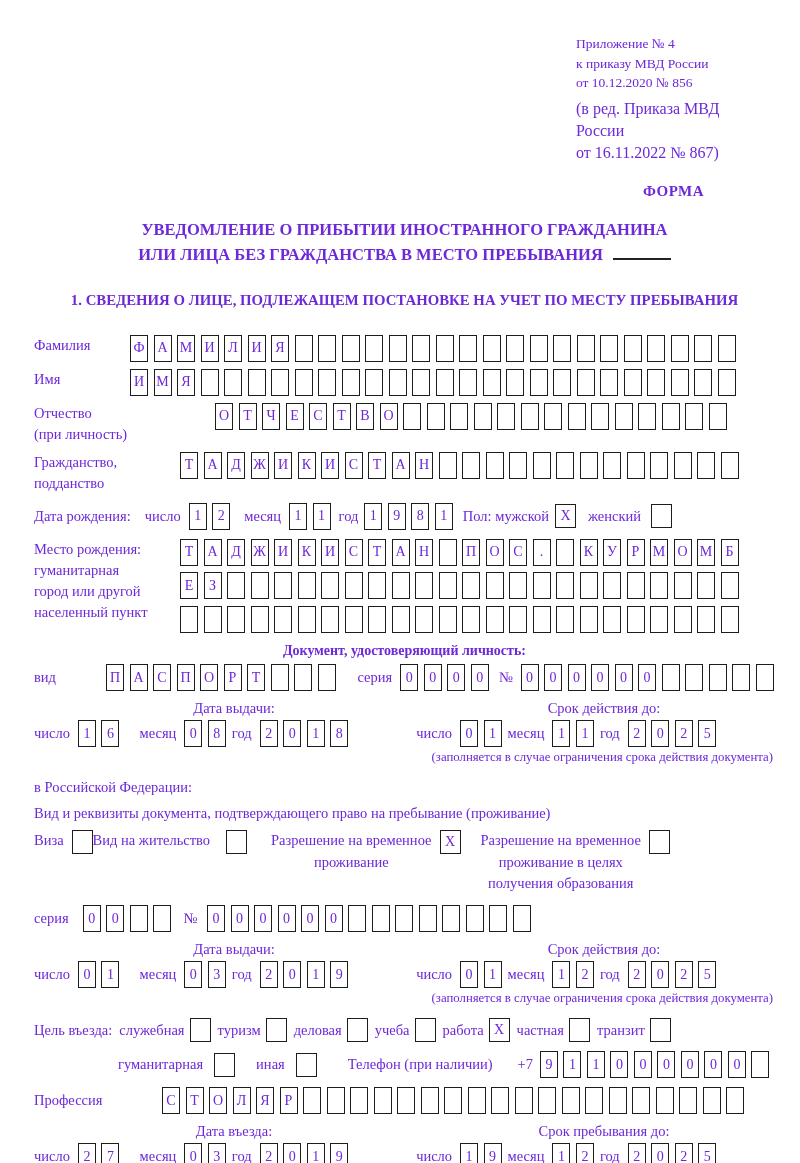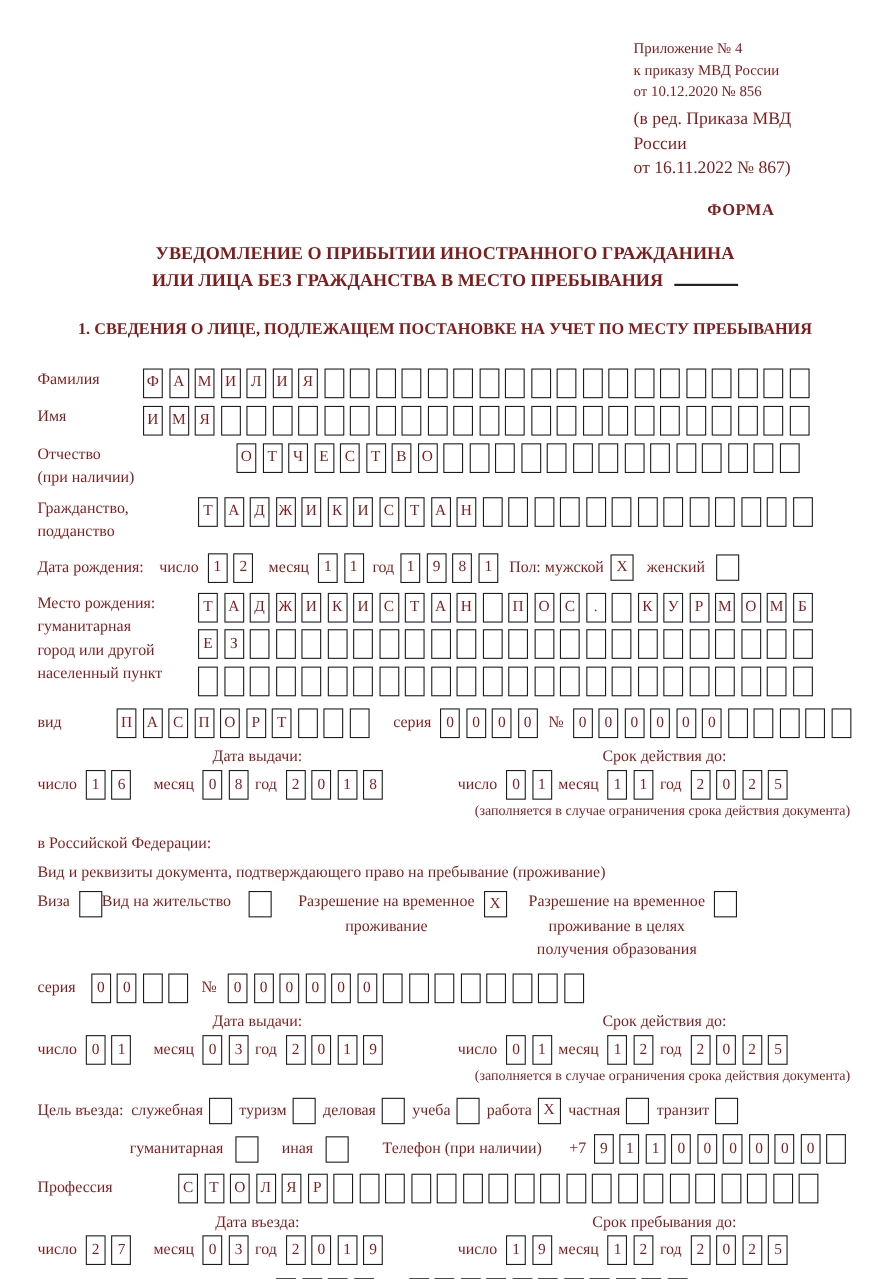--- a/index.html
+++ b/index.html
@@ -1,17 +1,17 @@
 <!DOCTYPE html>
 <html><head>
 <meta charset="utf-8">
 <style>
   html,body{margin:0;padding:0;background:#fff;}
   .page{position:relative;width:800px;height:1163px;box-sizing:border-box;
-        padding:34px 25px 8px 34px;background:#fff;color:#7f1d1d;
+        padding:34px 25px 8px 34px;background:#fff;color:#6d28d9;
         font-family:"Liberation Serif","DejaVu Serif",serif;font-size:14.5px;overflow:hidden;}
   .hdr{width:195px;margin-left:auto;margin-right:4px;font-size:13.5px;line-height:1.45;}
   .hdr .amend{font-size:16px;margin-top:5px;line-height:1.4;}
   .formlbl{font-weight:bold;text-align:center;font-size:15px;margin-top:16px;letter-spacing:.5px;}
   .title{font-weight:bold;text-align:center;font-size:16.5px;line-height:1.55;margin-top:14px;}
   .blankline{display:inline-block;width:58px;border-bottom:2px solid #222;height:14px;margin-left:10px;}
   .sect{font-weight:bold;text-align:center;font-size:14.8px;margin-top:24px;}
   .frow{display:flex;align-items:flex-start;margin-top:7px;}
   .lblcol{flex:0 0 auto;line-height:21px;}
   .w96{width:96px;} .w146{width:146px;} .w181{width:181px;} .w128{width:128px;}
@@ -124,21 +124,21 @@
         <span class="cell"></span>
         <span class="cell"></span>
         <span class="cell"></span>
         <span class="cell"></span>
       </div>
   </div>
 
   <div class="frow">
     <div class="lblcol w181 stack">
       <span>Отчество</span>
-      <span>(при наличии)</span>
+      <span>(при личность)</span>
     </div>
     <div class="cellrow">
         <span class="cell">О</span>
         <span class="cell">Т</span>
         <span class="cell">Ч</span>
         <span class="cell">Е</span>
         <span class="cell">С</span>
         <span class="cell">Т</span>
         <span class="cell">В</span>
         <span class="cell">О</span>
@@ -299,20 +299,21 @@
           <span class="cell"></span>
           <span class="cell"></span>
           <span class="cell"></span>
           <span class="cell"></span>
           <span class="cell"></span>
           <span class="cell"></span>
         </div>
     </div>
   </div>
 
+  <div class="center b" style="margin-top:4px;font-size:14px;">Документ, удостоверяющий личность:</div>
 
   <div class="frow" style="align-items:center;margin-top:5px;">
     <span class="w96" style="width:72px;">вид</span>
     <span class="cellrow">
         <span class="cell">П</span>
         <span class="cell">А</span>
         <span class="cell">С</span>
         <span class="cell">П</span>
         <span class="cell">О</span>
         <span class="cell">Р</span>

